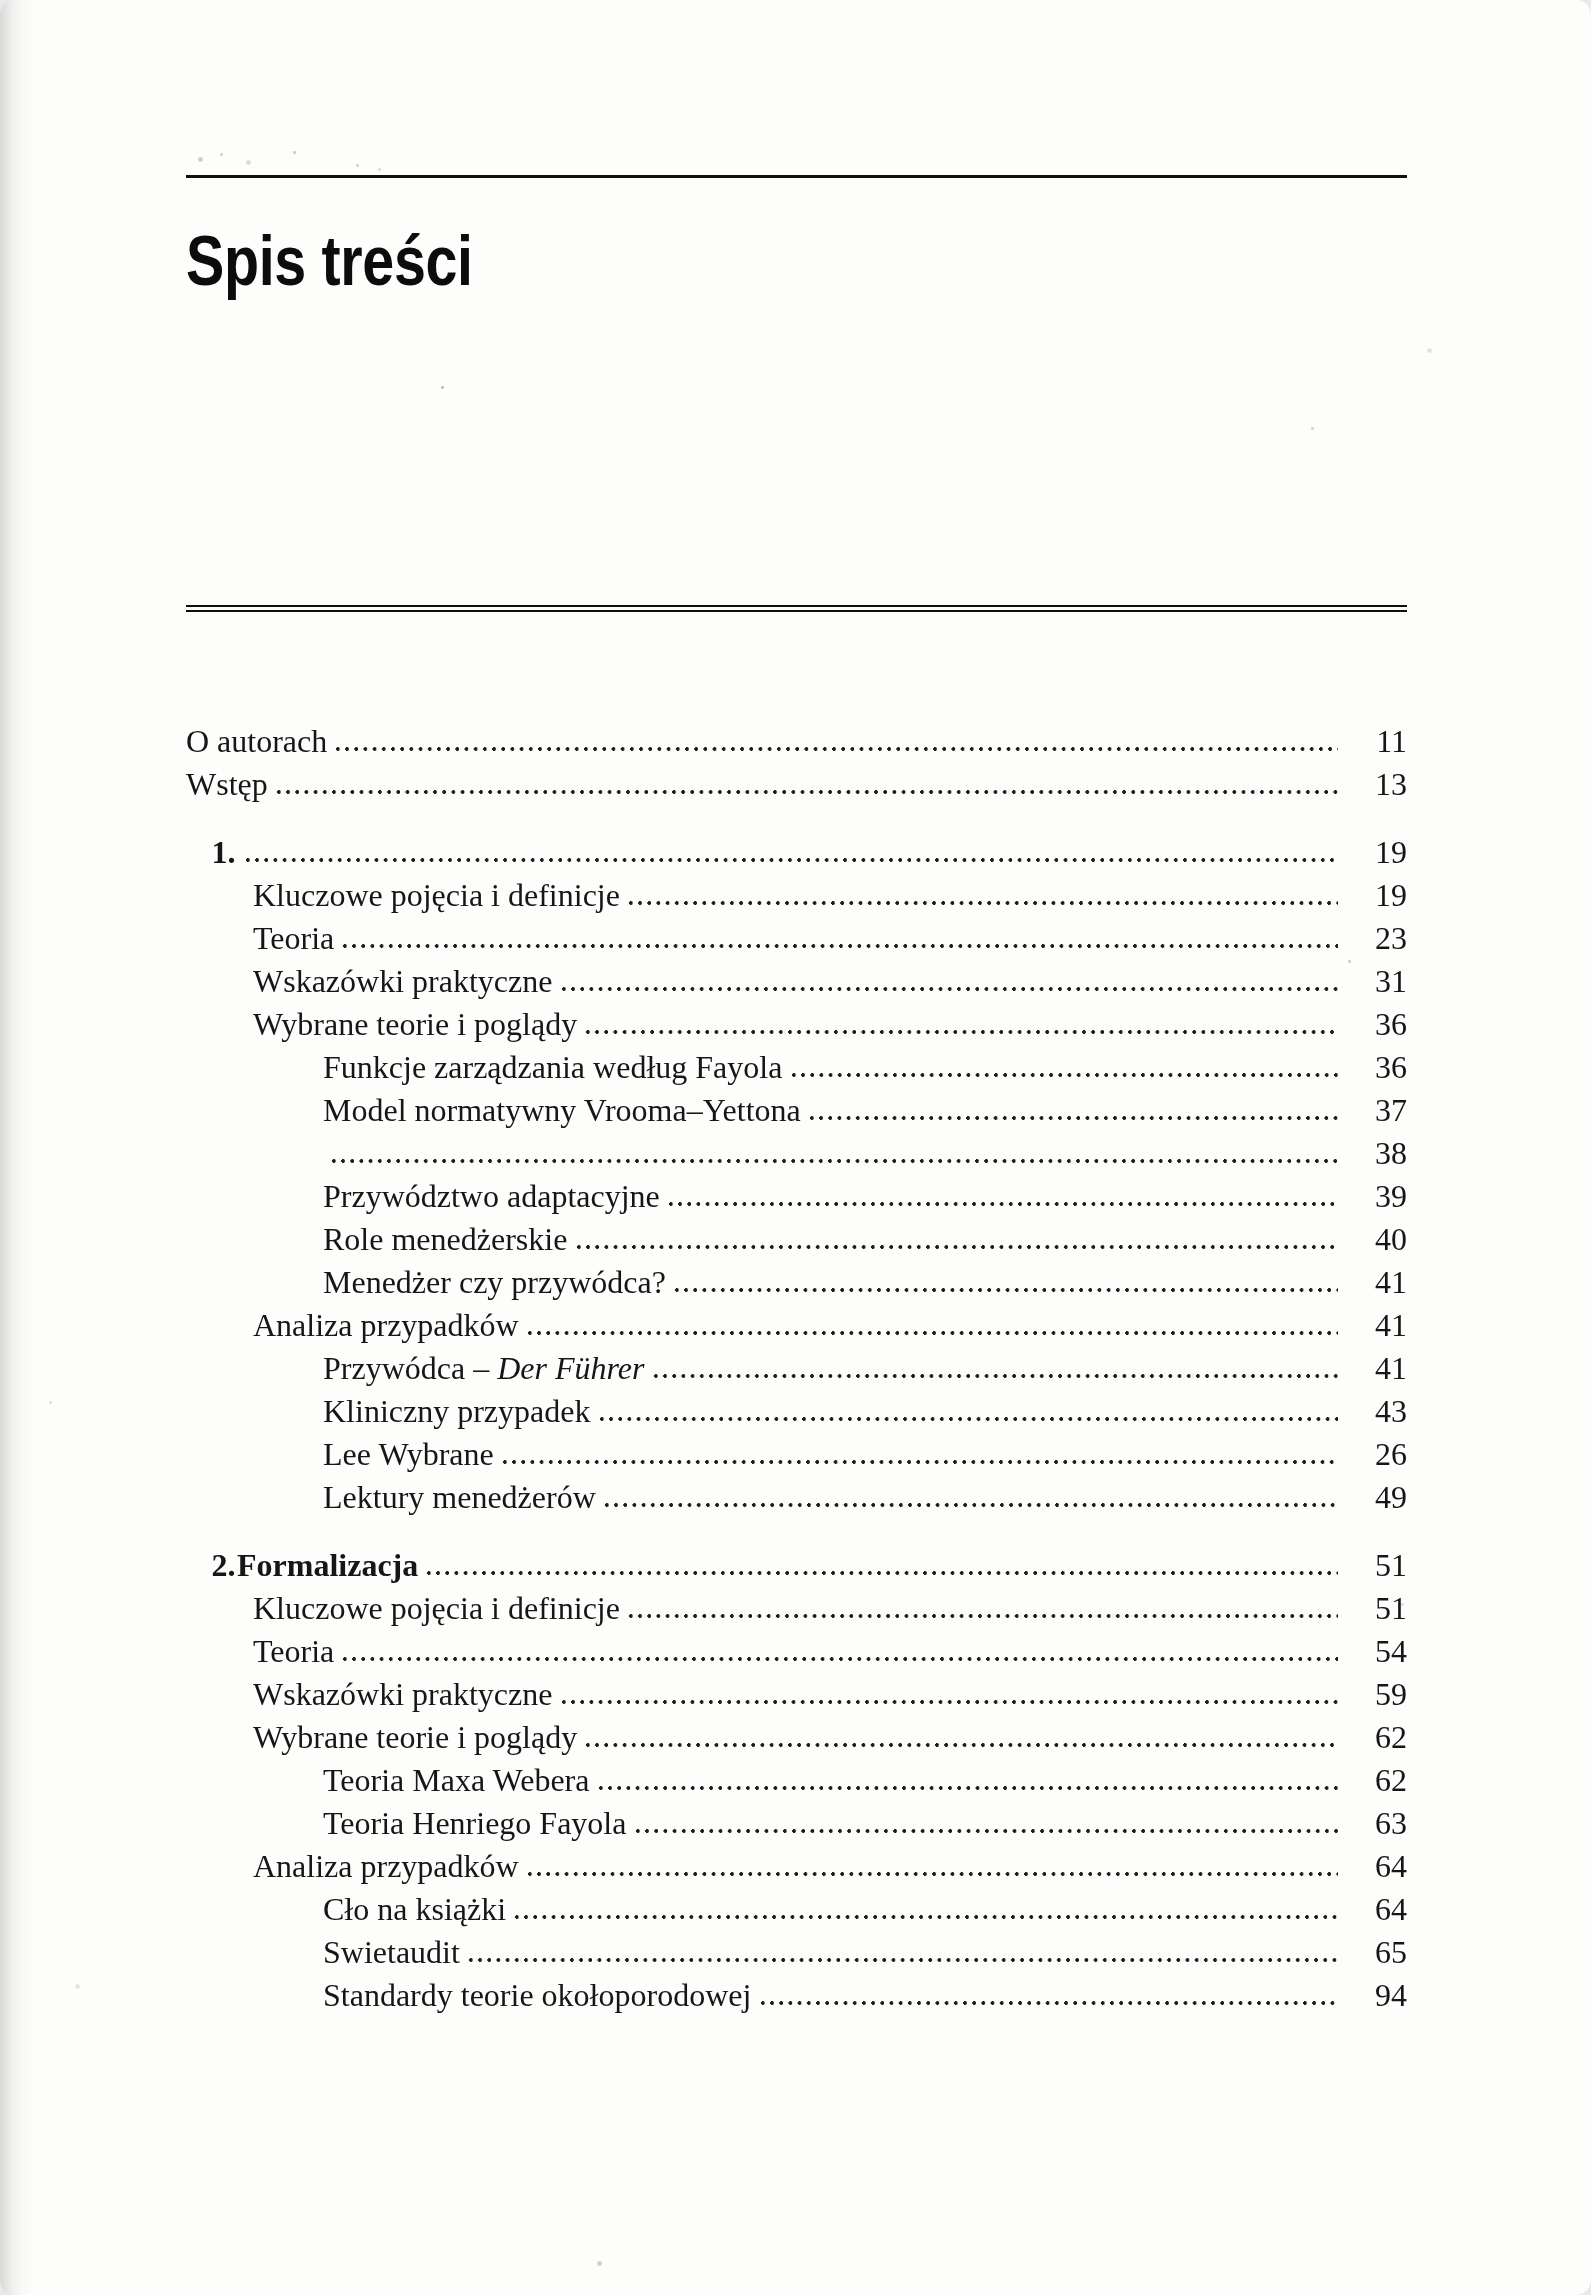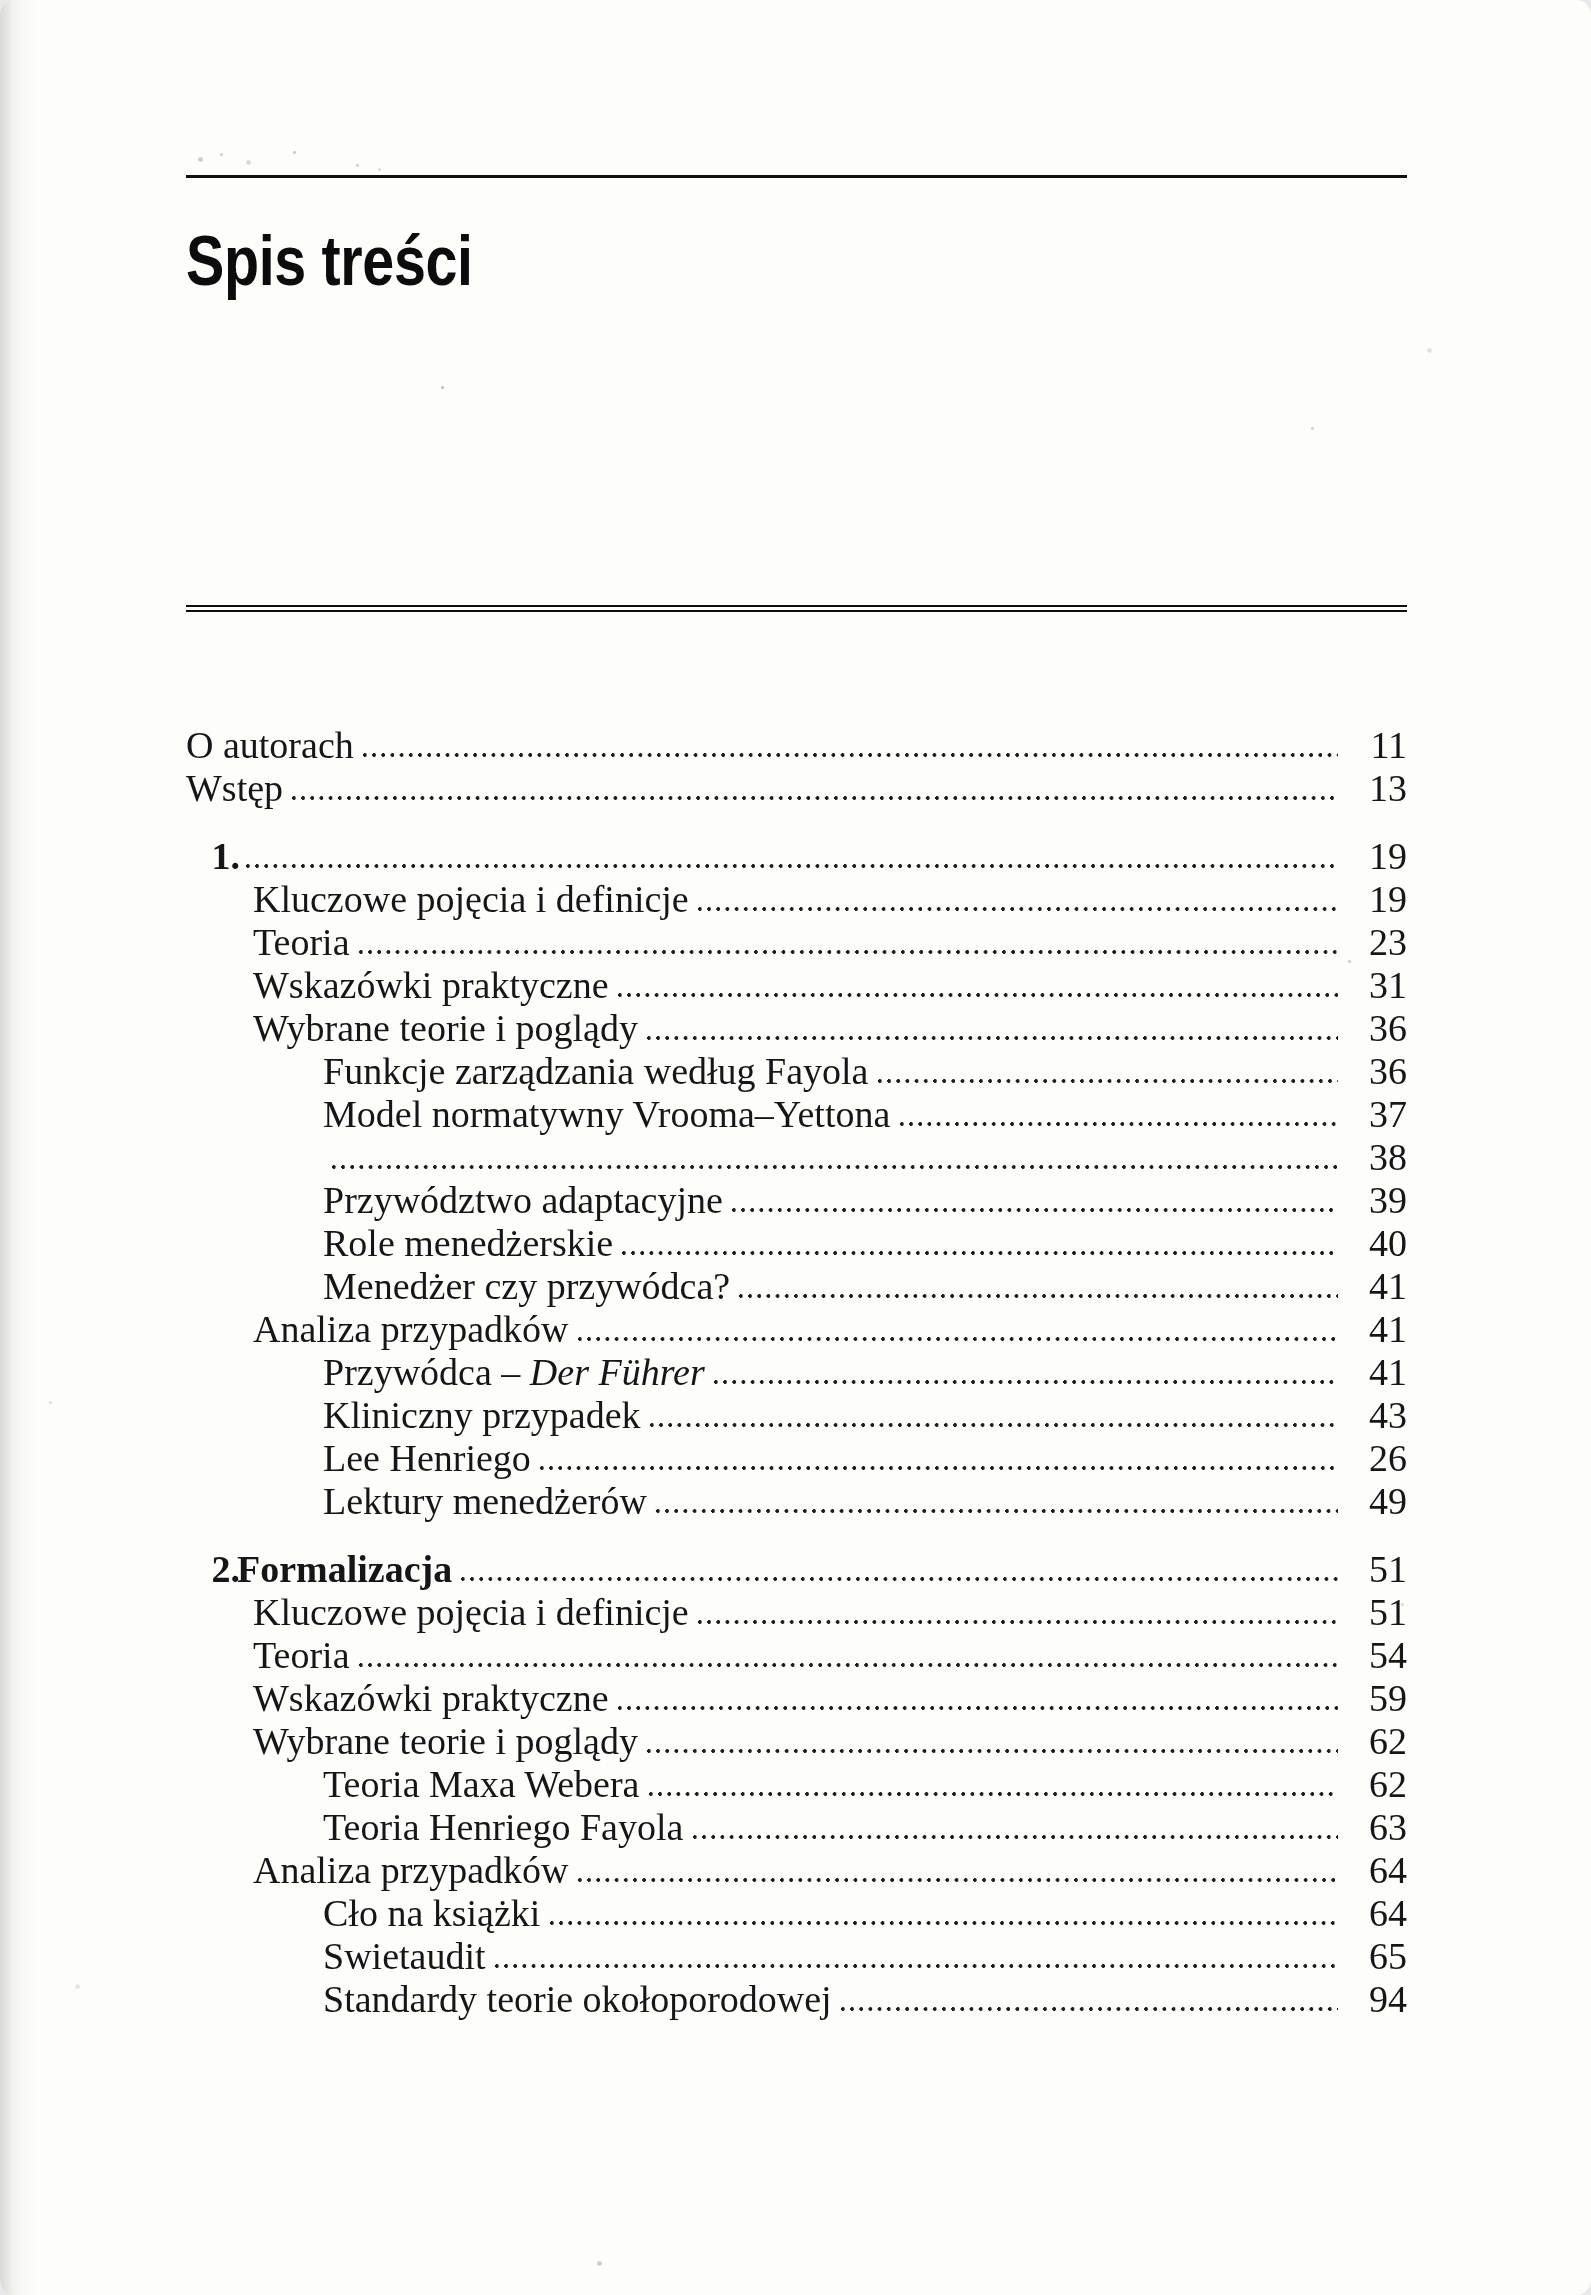--- a/index.html
+++ b/index.html
@@ -83,21 +83,21 @@
   .toc {
     position: absolute;
     left: 186px; top: 723px;
     width: 1221px;
   }
 
   .row {
     display: flex;
     align-items: baseline;
     height: 43px;
-    font-size: 38px;
+    font-size: 32px;
     white-space: nowrap;
   }
   .row.l1 { padding-left: 67px; }
   .row.l2 { padding-left: 137px; }
   .row.chapter { padding-left: 25.5px; font-weight: bold; margin-top: 25px; }
   .row.chapter .num {
     flex: none;
     width: 25.5px;
     display: inline-block;
   }
@@ -210,21 +210,21 @@
         <span class="label">Przywódca – <em>Der Führer</em></span>
         <span class="leader"></span>
         <span class="pageno">41</span>
       </div>
       <div class="row l2">
         <span class="label">Kliniczny przypadek</span>
         <span class="leader"></span>
         <span class="pageno">43</span>
       </div>
       <div class="row l2">
-        <span class="label">Lee Henriego</span>
+        <span class="label">Lee Wybrane</span>
         <span class="leader"></span>
         <span class="pageno">26</span>
       </div>
       <div class="row l2">
         <span class="label">Lektury menedżerów</span>
         <span class="leader"></span>
         <span class="pageno">49</span>
       </div>
       <div class="row chapter">
         <span class="num">2.</span>

